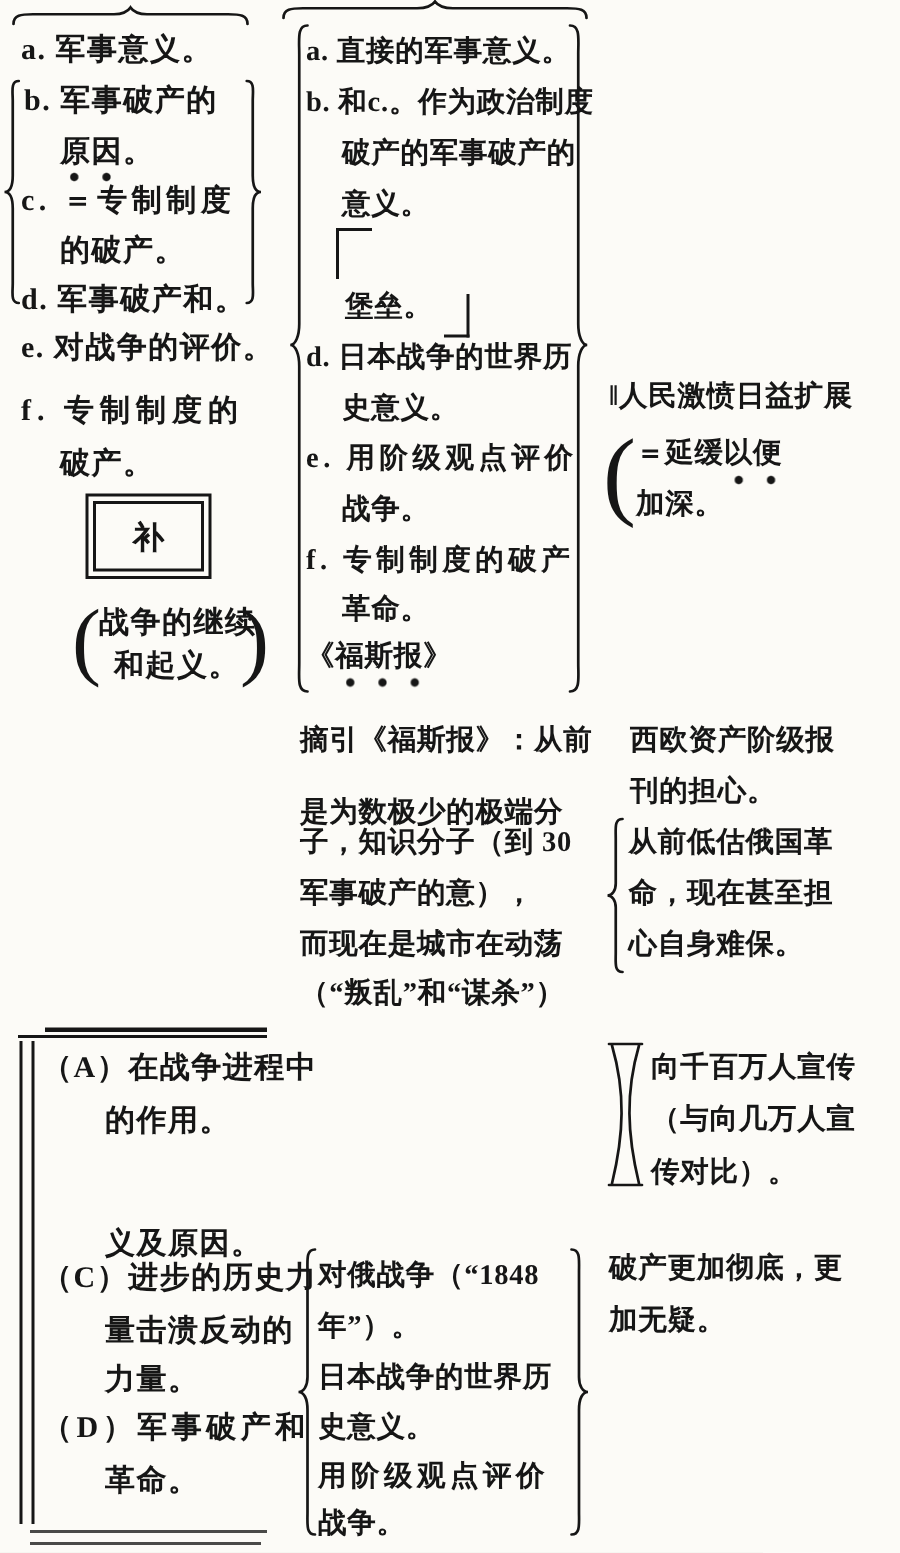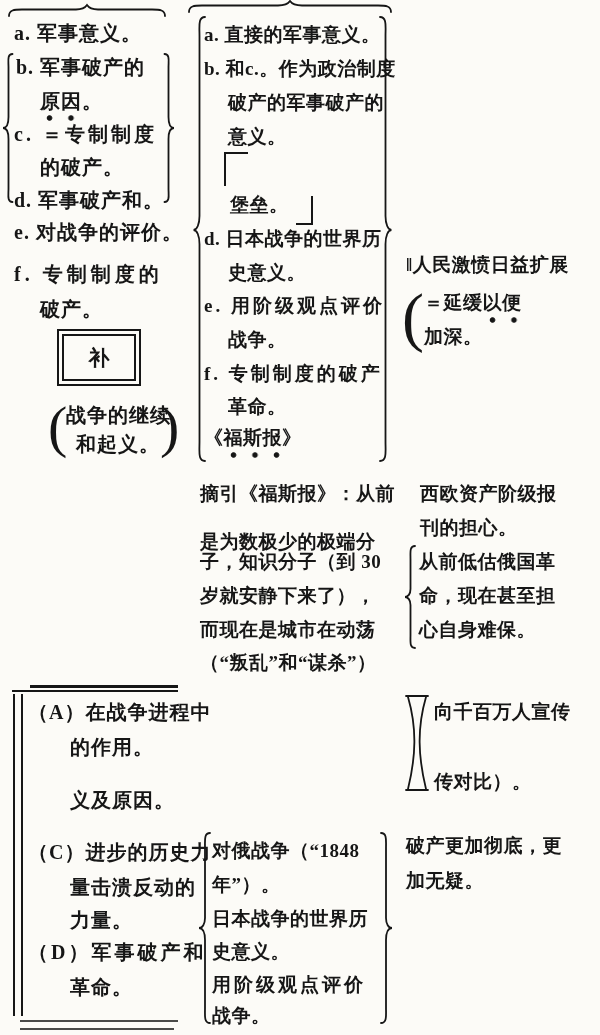--- a/index.html
+++ b/index.html
@@ -108,41 +108,41 @@
   <div class="line sm" style="left:204px;top:425px"><span>《</span><span class="emph">福斯报</span><span>》</span></div>
 
   <div class="line sm" style="left:406px;top:252px"><span>‖</span><span>人民激愤日益扩展</span></div>
   <span class="bigparen" style="left:402px;top:284px;font-size:66px">(</span>
   <div class="line sm" style="left:424px;top:290px"><span>＝延缓</span><span class="emph">以便</span></div>
   <div class="line sm" style="left:424px;top:324px">加深。</div>
 
   <div class="line sm" style="left:200px;top:481px">摘引《福斯报》：从前</div>
   <div class="line sm" style="left:200px;top:529px">是为数极少的极端分</div>
   <div class="line sm" style="left:200px;top:549px">子，知识分子（到 30</div>
-  <div class="line sm" style="left:200px;top:583px">岁就安静下来了），</div>
+  <div class="line sm" style="left:200px;top:583px">军事破产的意），</div>
   <div class="line sm" style="left:200px;top:617px">而现在是城市在动荡</div>
   <div class="line sm" style="left:200px;top:650px">（“叛乱”和“谋杀”）</div>
 
   <div class="line sm" style="left:420px;top:481px">西欧资产阶级报</div>
   <div class="line sm" style="left:420px;top:515px">刊的担心。</div>
   <svg class="brace" style="left:404px;top:545px" width="13" height="104" viewBox="0 0 13 104">
       <path d="M11,1 C5.5,1 6.5,7 6.5,14 L6.5,44 C6.5,49 4,52 1,52 C4,52 6.5,55 6.5,60 L6.5,90 C6.5,97 5.5,103 11,103"></path>
     </svg>
   <div class="line sm" style="left:419px;top:549px">从前低估俄国革</div>
   <div class="line sm" style="left:419px;top:583px">命，现在甚至担</div>
   <div class="line sm" style="left:419px;top:617px">心自身难保。</div>
 
   <div class="rule" style="left:30px;top:685px;width:148px;height:3px"></div>
   <div class="rule" style="left:12px;top:690px;width:166px;height:2px"></div>
   <div class="rule" style="left:13px;top:694px;width:2px;height:322px"></div>
   <div class="rule" style="left:21px;top:694px;width:2px;height:322px"></div>
 
   <div class="line" style="left:28px;top:699px">（A）在战争进程中</div>
   <div class="line" style="left:70px;top:734px">的作用。</div>
-  <div class="line" style="left:70px;top:787px">义及原因。</div>
+  <div class="line" style="left:70px;top:816px">义及原因。</div>
   <div class="line" style="left:28px;top:839px">（C）进步的历史力</div>
   <div class="line" style="left:70px;top:874px">量击溃反动的</div>
   <div class="line" style="left:70px;top:907px">力量。</div>
   <div class="line sp3" style="left:28px;top:939px">（D）军事破产和</div>
   <div class="line" style="left:70px;top:974px">革命。</div>
 
   <svg class="brace" style="left:198px;top:832px" width="14" height="192" viewBox="0 0 14 192">
       <path d="M12,1 C6,1 7,8 7,16 L7,86 C7,92 4.5,96 1,96 C4.5,96 7,100 7,108 L7,176 C7,184 6,191 12,191"></path>
     </svg>
   <svg class="brace" style="left:379px;top:832px" width="14" height="192" viewBox="0 0 14 192">
@@ -152,20 +152,21 @@
   <div class="line sm" style="left:212px;top:872px">年”）。</div>
   <div class="line sm" style="left:212px;top:906px">日本战争的世界历</div>
   <div class="line sm" style="left:212px;top:939px">史意义。</div>
   <div class="line sm sp3" style="left:212px;top:972px">用阶级观点评价</div>
   <div class="line sm" style="left:212px;top:1003px">战争。</div>
 
   <svg class="brace" style="left:404px;top:694px" width="26" height="98" viewBox="0 0 26 98">
       <path d="M2,2 H24 M2,96 H24 M4,3 C13,34 12,62 4,95 M22,3 C13,34 14,62 22,95"></path>
     </svg>
   <div class="line sm" style="left:434px;top:699px">向千百万人宣传</div>
+  <div class="line sm" style="left:434px;top:734px">（与向几万人宣</div>
   <div class="line sm" style="left:434px;top:769px">传对比）。</div>
   <div class="line sm" style="left:406px;top:833px">破产更加彻底，更</div>
   <div class="line sm" style="left:406px;top:868px">加无疑。</div>
 
   <div class="rule gray" style="left:20px;top:1020px;width:158px;height:2px"></div>
   <div class="rule gray" style="left:20px;top:1028px;width:154px;height:2px"></div>
 
 </div>
 
 </body></html>

